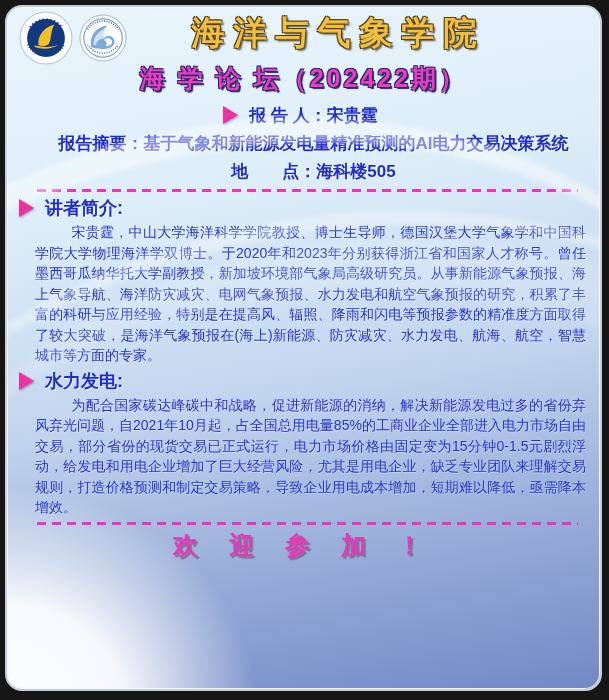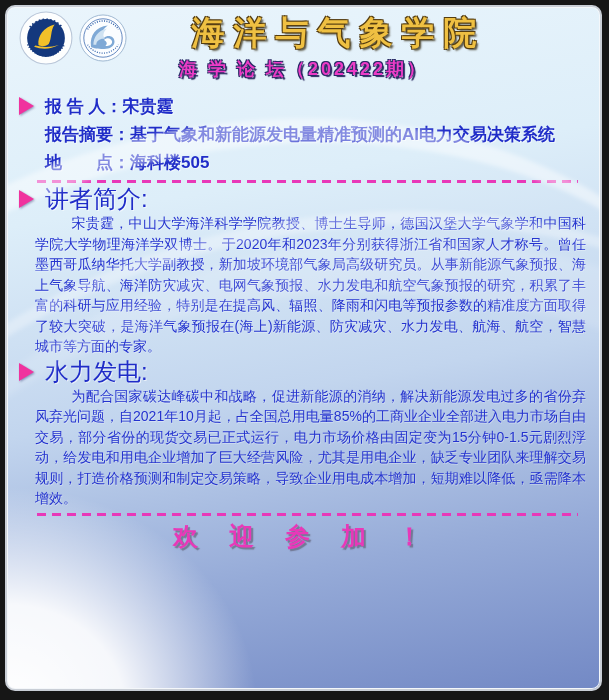--- a/index.html
+++ b/index.html
@@ -7,21 +7,21 @@
     width:609px;height:700px;
     background:#161616;
     font-family:"Liberation Sans","DejaVu Sans",sans-serif;
     position:relative;
     overflow:hidden;
   }
   .slide{
     position:absolute;
     left:5px; top:5px; right:7px; bottom:9px;
     border:2px solid #c9ced6;
-    border-radius:10px;
+    border-radius:17px;
     overflow:hidden;
     background:
       radial-gradient(ellipse 62% 48% at 0% 103%, #ffffff 0%, rgba(255,255,255,.92) 32%, rgba(255,255,255,0) 68%),
       linear-gradient(170deg, #eaf5fc 0%, #ddeef9 28%, #c2d5ee 55%, #96abd8 78%, #7389c5 100%);
     box-shadow: inset 0 0 0 1px #f4f7fa;
   }
   .swoosh{position:absolute;border-radius:50%;pointer-events:none;}
   .swoosh.s1{
     width:1100px;height:820px;left:-320px;top:120px;
     border-top:26px solid rgba(255,255,255,.45);
@@ -55,29 +55,29 @@
     padding-left:70px;
   }
   .title-en{
     font-size:17px;font-weight:bold;letter-spacing:.5px;
     color:#eebb3d;
     text-shadow:-1px -1px 0 #4a3a52,1px -1px 0 #4a3a52,-1px 1px 0 #4a3a52,1px 1px 1px #33294a;
     line-height:20px;margin-top:1px;
     padding-left:60px;
   }
   .forum-title{
-    font-size:18px;font-weight:bold;letter-spacing:3px;
+    font-size:25px;font-weight:bold;letter-spacing:3px;
     color:#ec3cc6;
     text-shadow:-1px -1px 0 #2a2a66,1px -1px 0 #2a2a66,-1px 1px 0 #2a2a66,2px 2px 1px #27275e;
-    line-height:32px;margin-top:0;
+    line-height:32px;margin-top:9px;
   }
 
   
   .info{margin:7px 18px 0 12px;}
-  .info-row{display:flex;align-items:center;height:28px;}
+  .info-row{display:flex;align-items:center;height:28px;justify-content:center;}
   .bullet-col{width:26px;display:flex;align-items:center;}
   .tri{
     width:0;height:0;
     border-left:15px solid #f0329e;
     border-top:9px solid transparent;
     border-bottom:9px solid transparent;
     filter:drop-shadow(1px 1px 1px rgba(60,60,120,.5));
   }
   .info-label,.info-value{
     font-size:17px;font-weight:bold;color:#1f2cc8;
@@ -85,21 +85,21 @@
     text-shadow:1px 1px 0 rgba(255,255,255,.55);
   }
   .dash-line{
     height:3px;margin:4px 22px 4px 30px;
     background:repeating-linear-gradient(90deg,#e838b8 0 9px,transparent 9px 15px);
   }
 
   
   .section-head{display:flex;align-items:center;margin:3px 18px 2px 12px;height:24px;}
   .section-title{
-    font-size:24px;font-weight:normal;color:#1f2cc8;
+    font-size:18px;font-weight:bold;color:#1f2cc8;
     text-shadow:1px 1px 0 rgba(255,255,255,.6);
   }
   .para{
     margin:0 14px 2px 28px;
     font-size:14px;line-height:20.5px;
     color:#2433cf;
     text-align:justify;
     text-indent:2.6em;
     text-shadow:.5px .5px 0 rgba(255,255,255,.35);
   }

